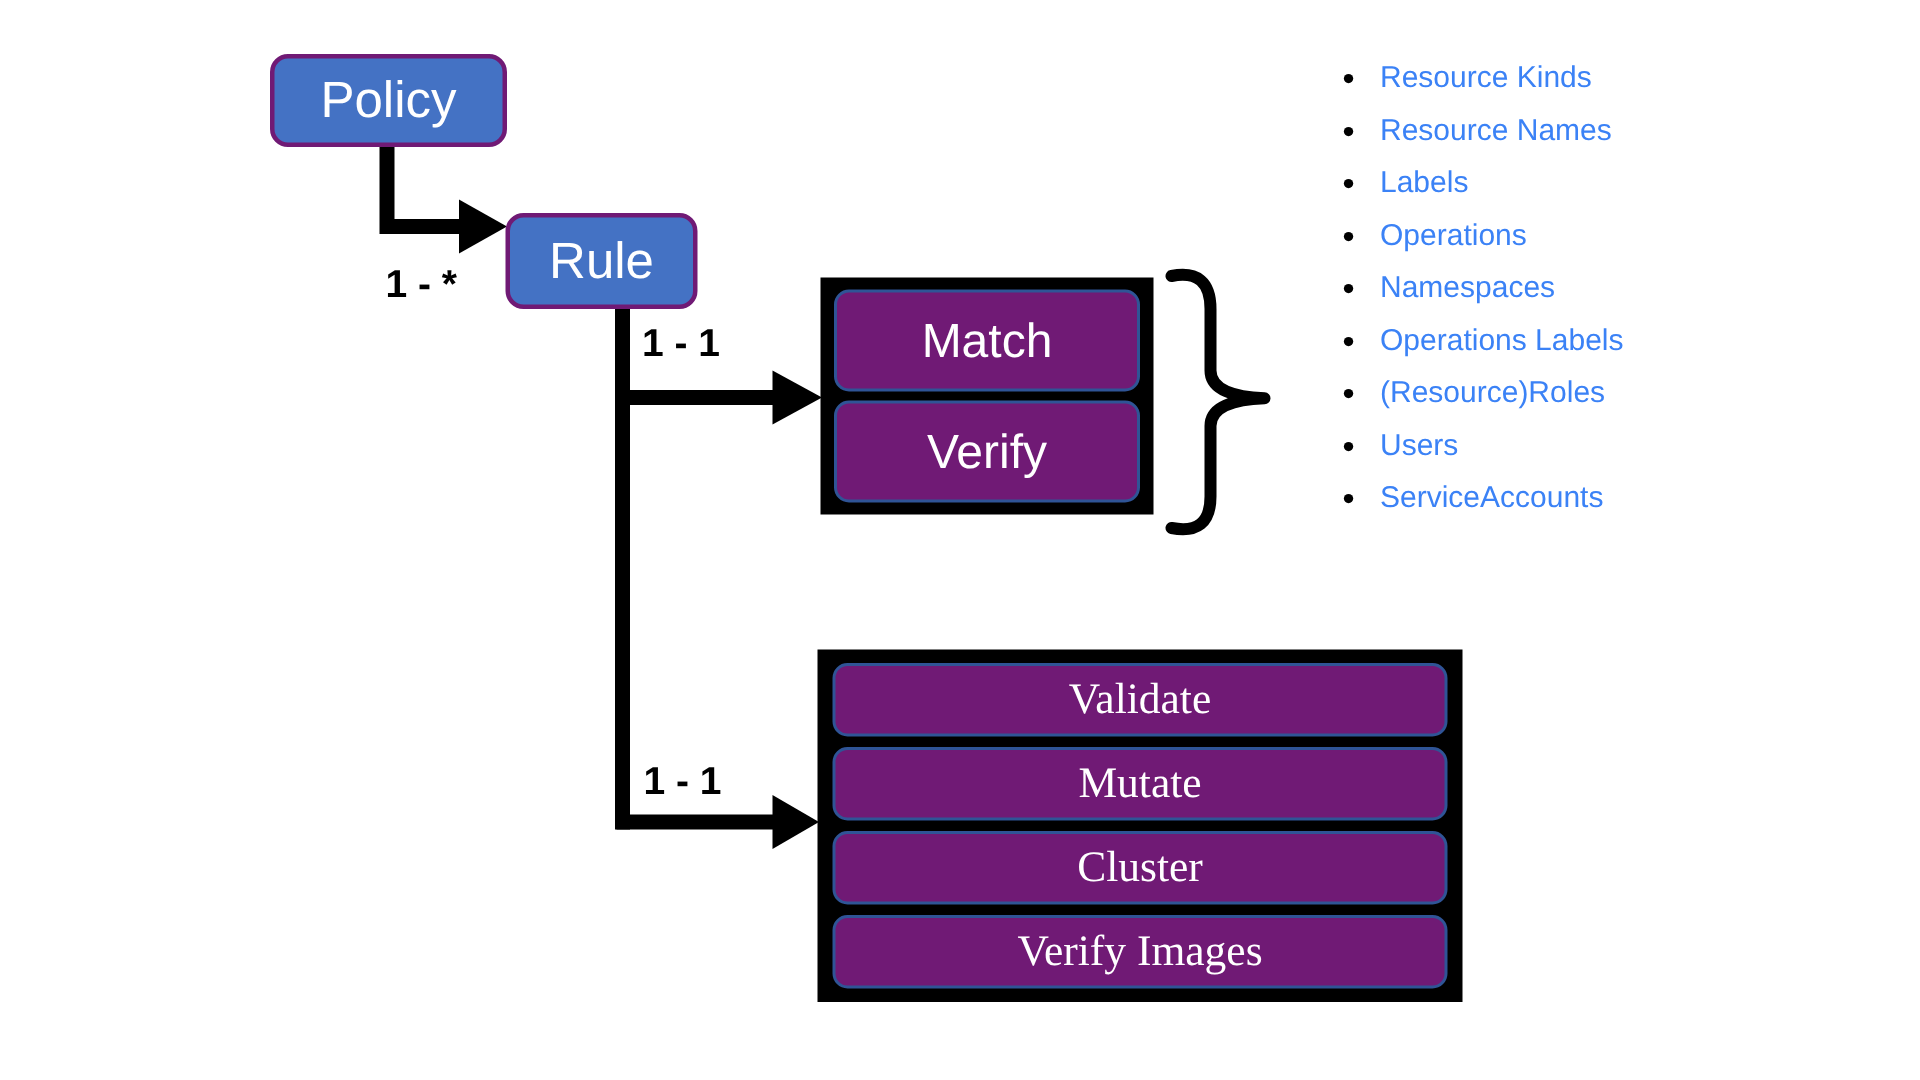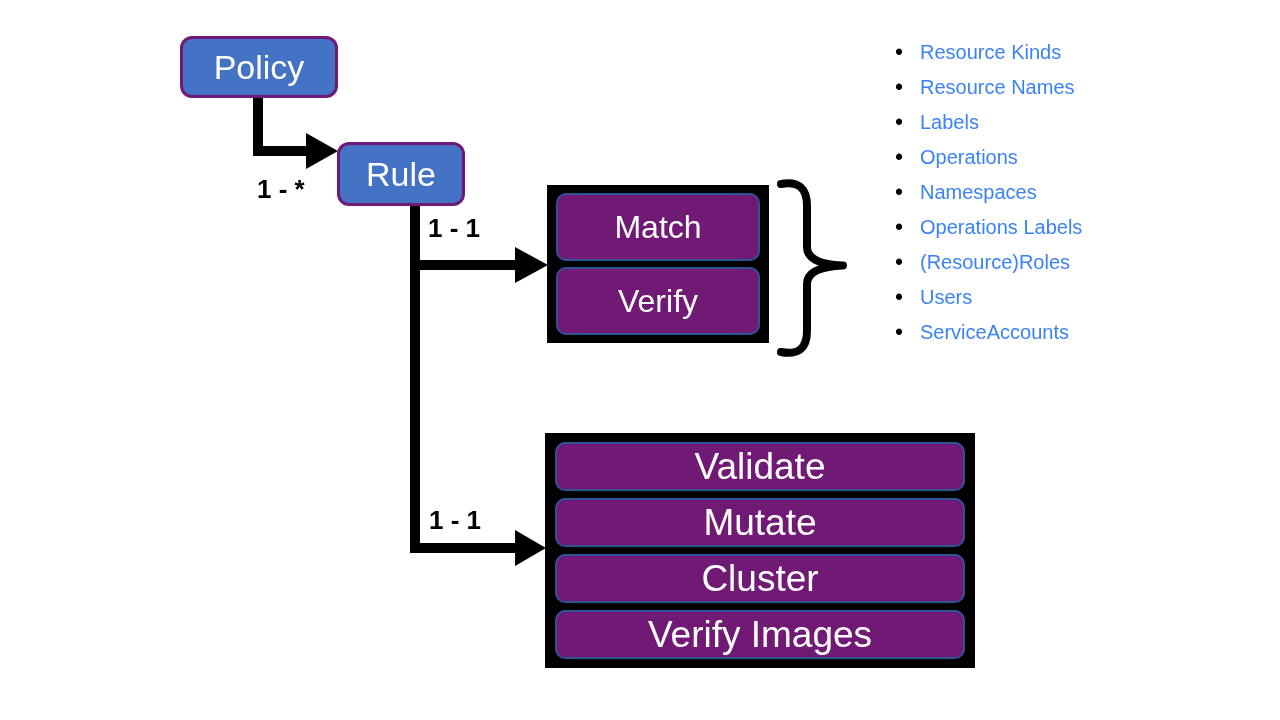--- a/index.html
+++ b/index.html
@@ -59,21 +59,21 @@
     background: #701a75;
     border: 2px solid #2F5496;
     border-radius: 10px;
     color: #ffffff;
     display: flex;
     align-items: center;
     justify-content: center;
     font-size: 32px;
     line-height: 1;
   }
-  #actions-group .inner-node { font-size: 37px; }
+  #actions-group .inner-node { font-size: 29px; font-family: Liberation Serif, serif; }
 
   
   .edge-label {
     position: absolute;
     font-size: 26px;
     font-weight: bold;
     color: #000000;
     white-space: nowrap;
   }
   #label-policy-rule  { left: 257px; top: 174px; }

